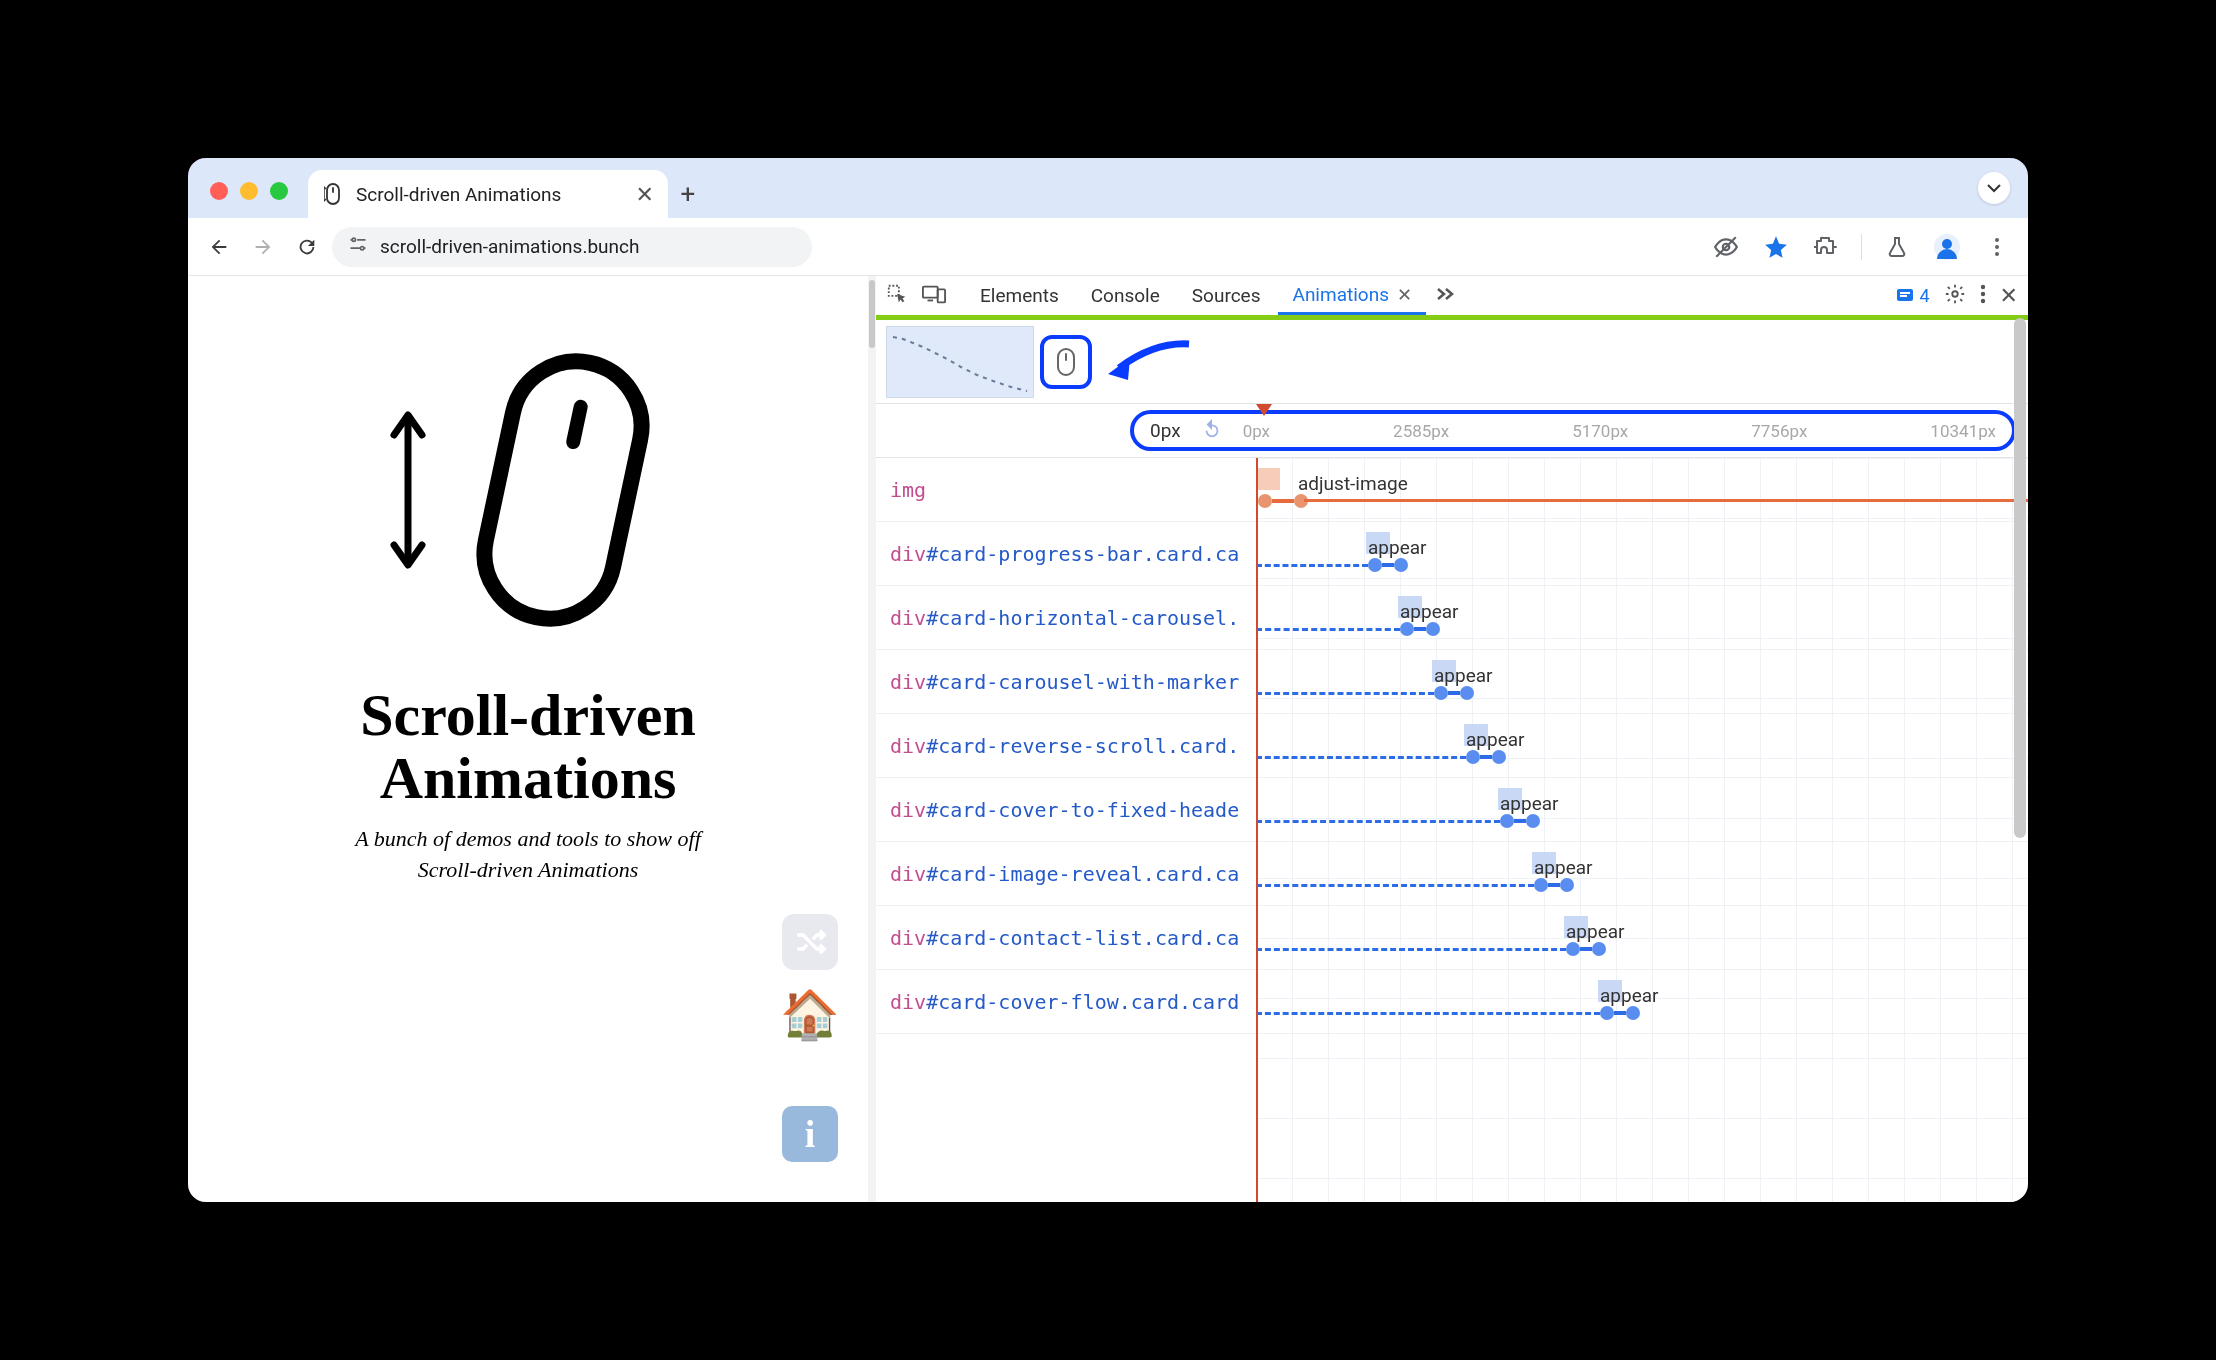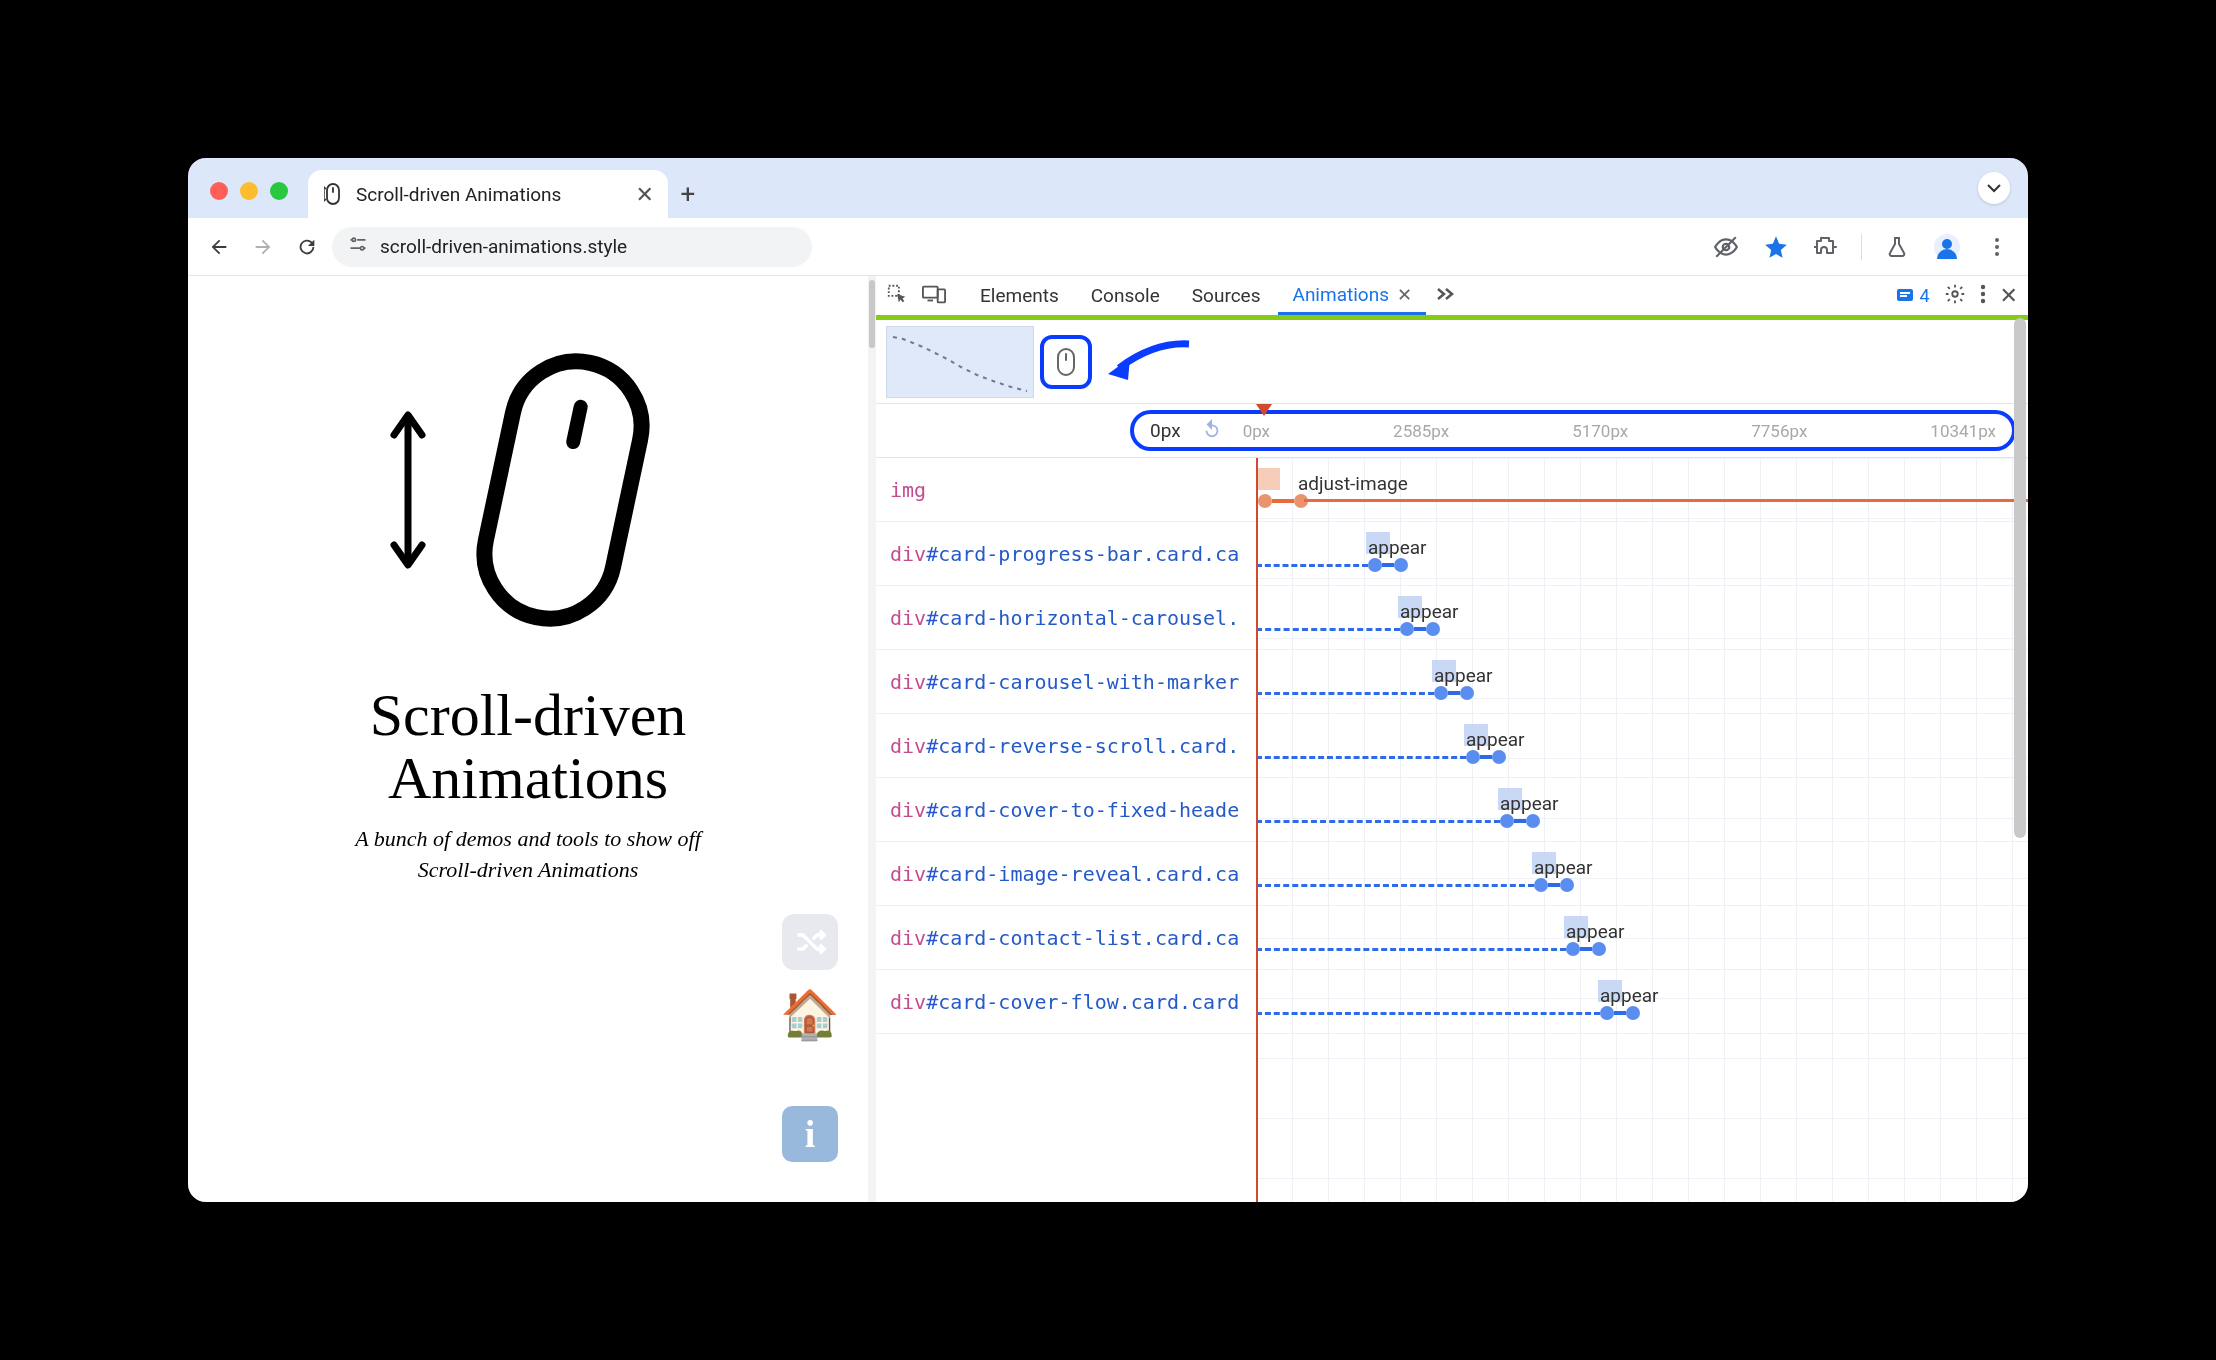--- a/index.html
+++ b/index.html
@@ -111,21 +111,21 @@
     display:flex;
     flex-direction:column;
     align-items:center;
     padding-top: 64px;
     position:relative;
   }
   .page .logo-area { display:flex; align-items:center; gap: 30px; margin-bottom: 40px; }
   .page h1 {
     font-family: Georgia, "Times New Roman", serif;
     font-size: 60px;
-    font-weight: 400;
+    font-weight: 700;
     text-align: center;
     line-height: 1.05;
     color:#000;
   }
   .page .subtitle {
     font-family: Georgia, serif;
     font-size: 22px;
     font-style: italic;
     text-align:center;
     margin-top: 14px;
@@ -414,21 +414,21 @@
       <span class="site-icon">
         <svg width="20" height="20" viewBox="0 0 24 24" fill="none" stroke="#5f6368" stroke-width="2">
             <circle cx="7" cy="7" r="2"></circle>
             <line x1="11" y1="7" x2="21" y2="7"></line>
             <line x1="3" y1="7" x2="5" y2="7"></line>
             <circle cx="17" cy="17" r="2"></circle>
             <line x1="3" y1="17" x2="15" y2="17"></line>
             <line x1="19" y1="17" x2="21" y2="17"></line>
           </svg>
       </span>
-      <span>scroll-driven-animations.style</span>
+      <span>scroll-driven-animations.bunch</span>
     </div>
     <div class="spacer"></div>
     <div class="right-icons">
       <div class="tb-btn">
         <svg width="26" height="26" viewBox="0 0 24 24" fill="none" stroke="#5f6368" stroke-width="2">
             <path d="M2 12s3.5-7 10-7 10 7 10 7-3.5 7-10 7S2 12 2 12z"></path>
             <circle cx="12" cy="12" r="3"></circle>
             <line x1="3" y1="21" x2="21" y2="3"></line>
           </svg>
       </div>

